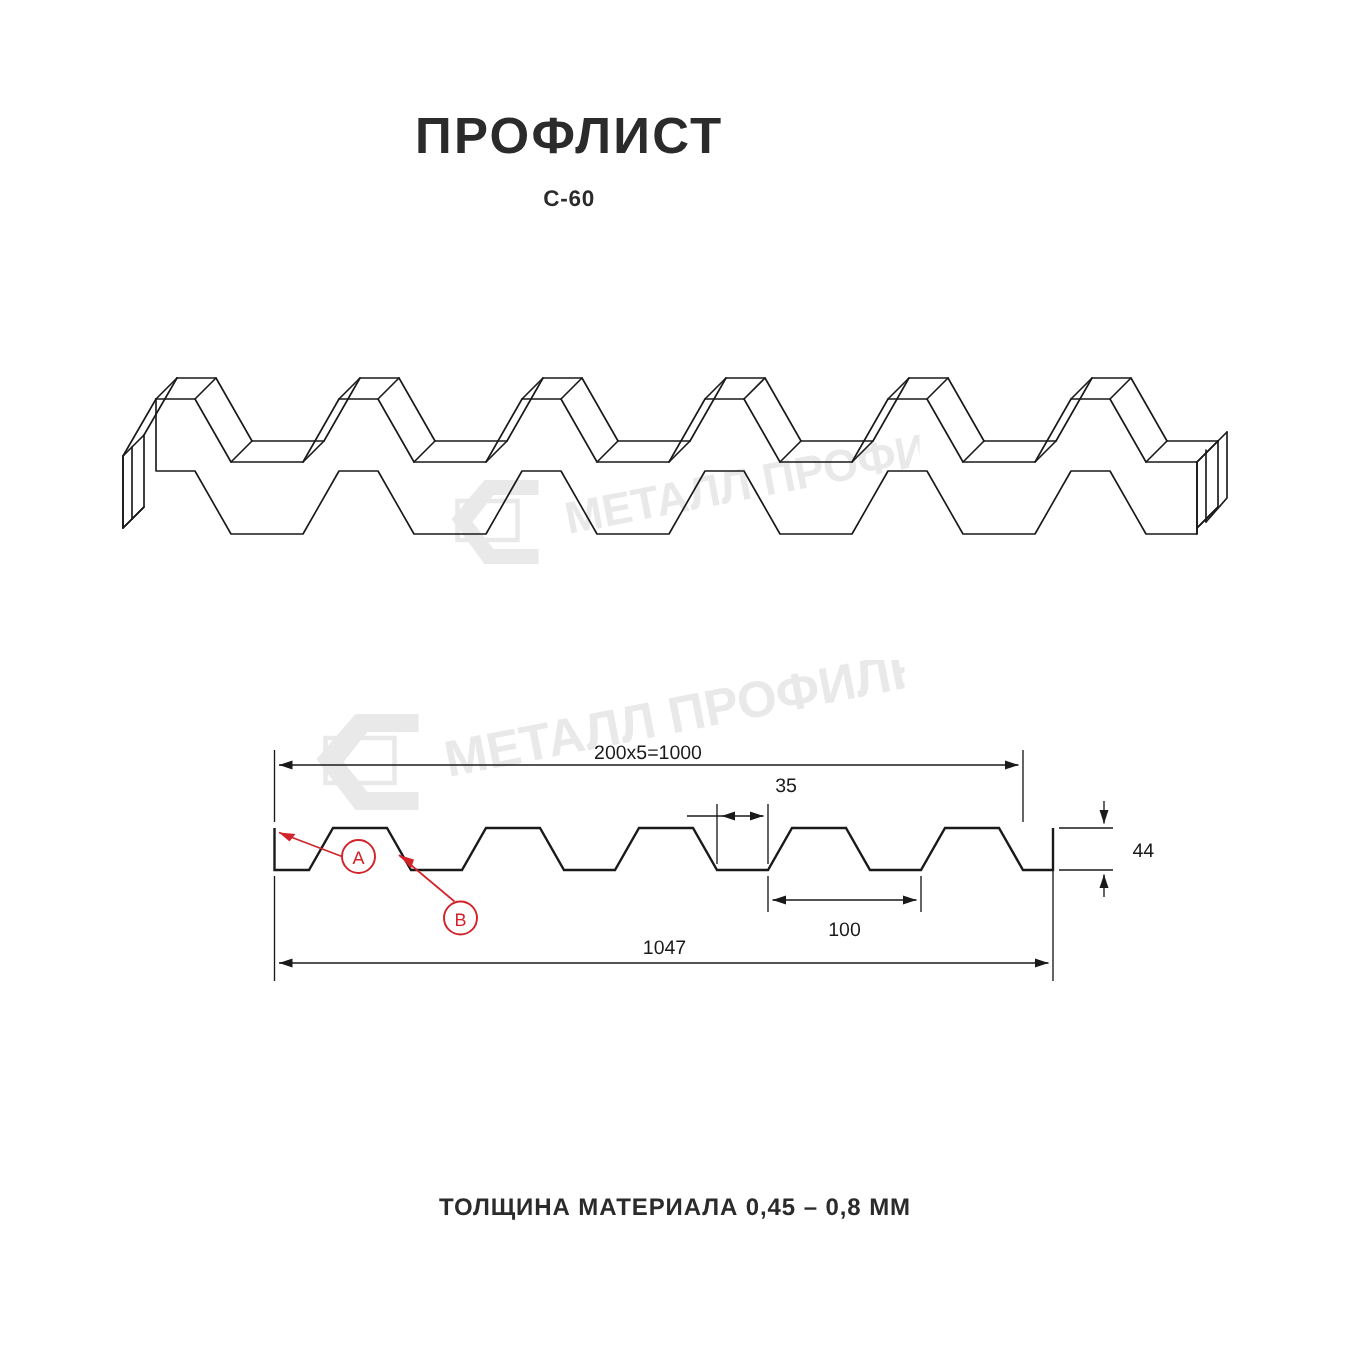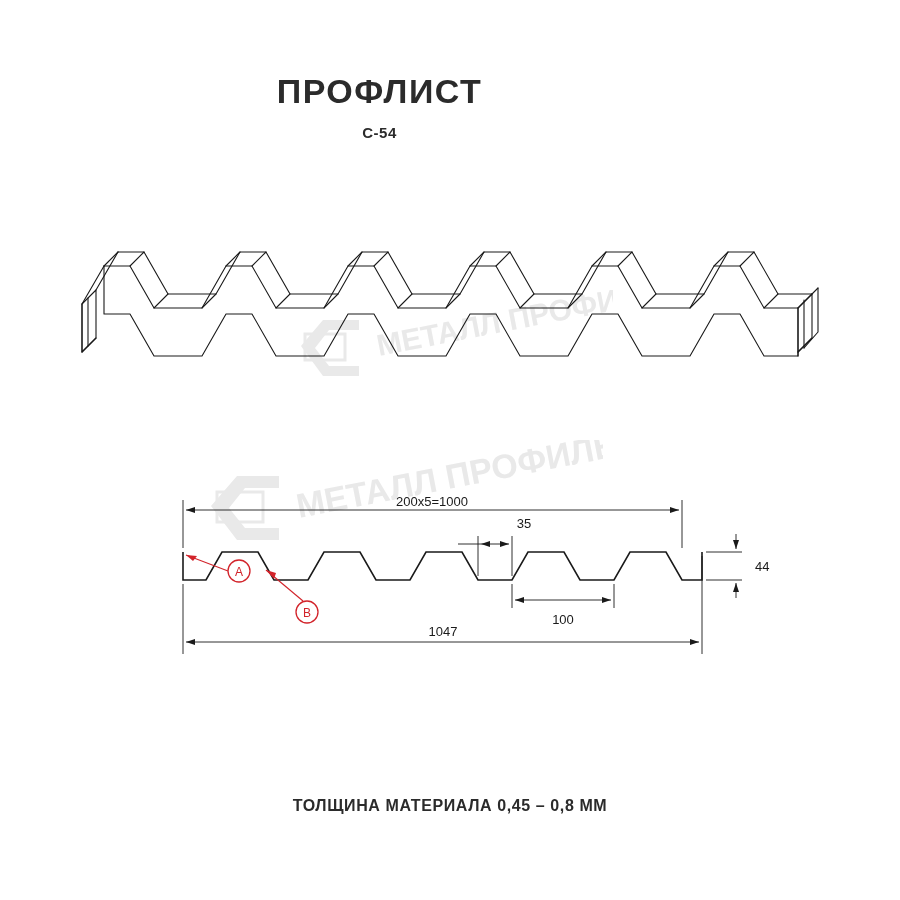--- a/index.html
+++ b/index.html
@@ -72,21 +72,21 @@
     font-weight: normal;
   }
 </style>
 </head>
 <body>
 
 <div class="sheet">
 
   <div class="title-block">
     <div class="title">ПРОФЛИСТ</div>
-    <div class="subtitle">С-54</div>
+    <div class="subtitle">С-60</div>
   </div>
 
   <div class="wm wm-1">
     <svg width="320" height="110" viewBox="0 0 320 110">
       <g fill="#e9e9e9">
         <path d="M8 56 L30 30 L66 30 L66 40 L36 40 L22 58 L36 76 L66 76 L66 86 L30 86 Z"></path>
         <rect x="12" y="44" width="40" height="26" fill="none" stroke="#e9e9e9" stroke-width="3"></rect>
       </g>
       <text x="86" y="66" font-family="Liberation Sans, sans-serif" font-size="30" font-weight="bold" fill="#e9e9e9" transform="rotate(-11 86 66)">МЕТАЛЛ ПРОФИЛЬ</text>
     </svg>

